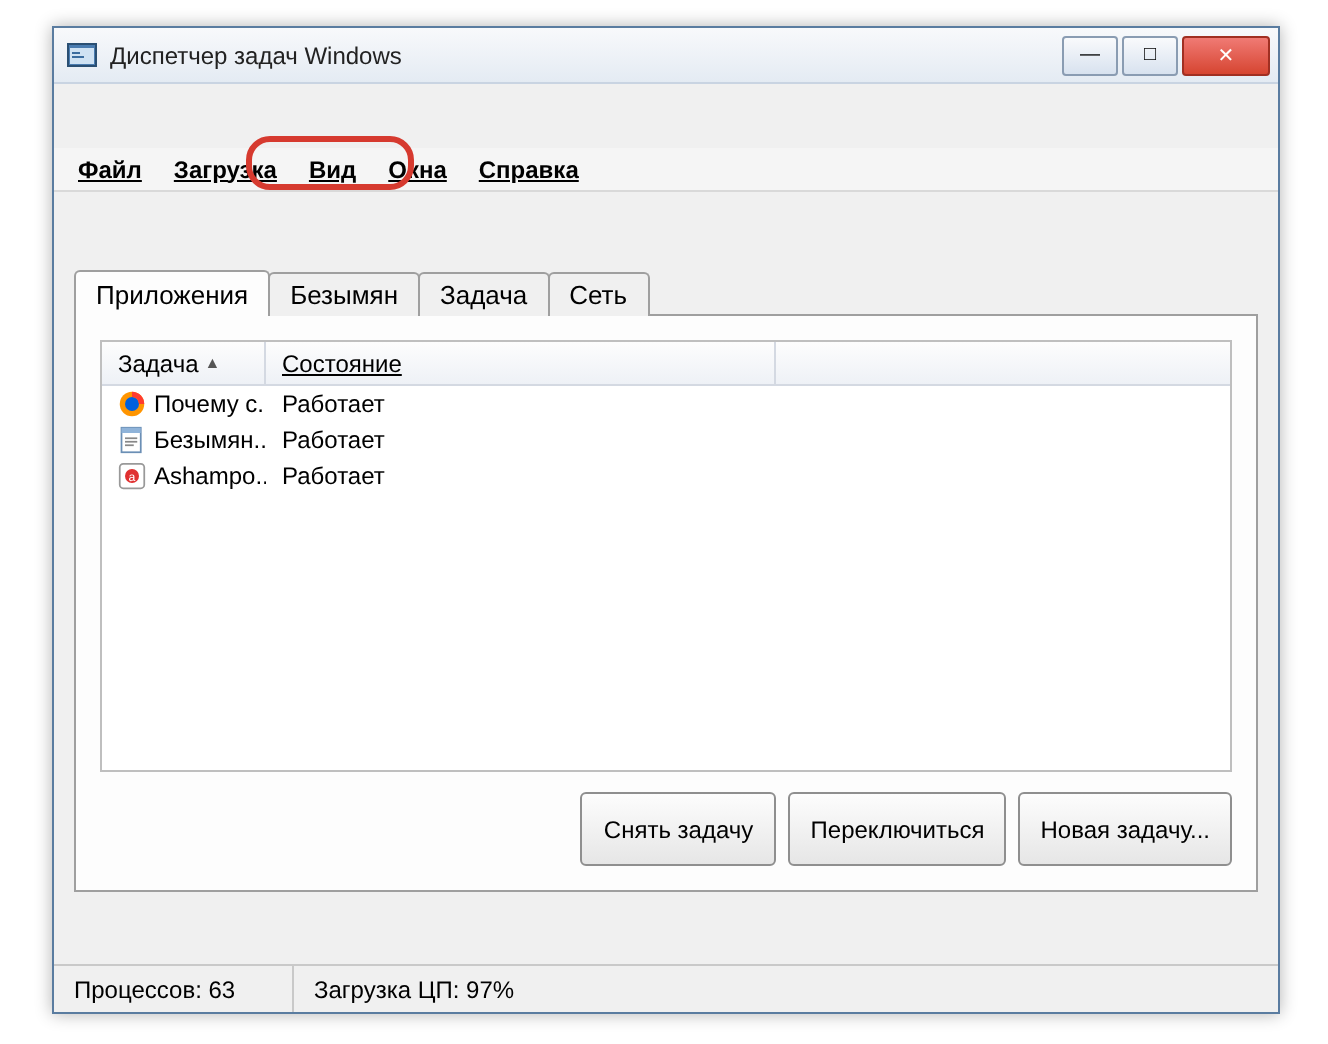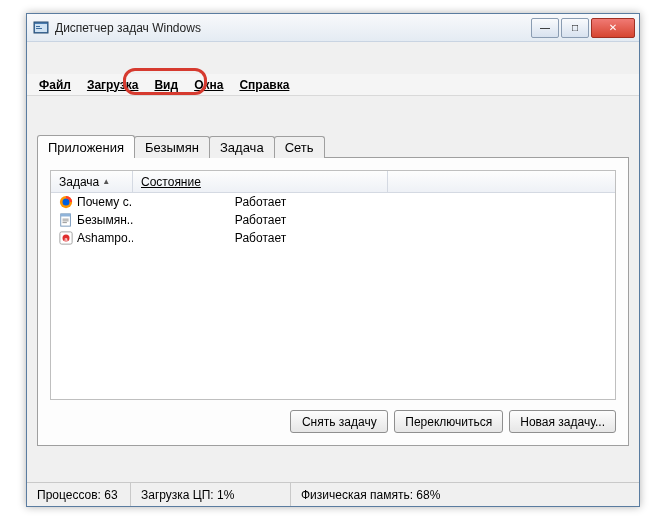--- a/index.html
+++ b/index.html
@@ -138,31 +138,31 @@
 .lv-hcell.blank { flex: 1; border-right: none; }
 .sort-arrow { font-size: 8px; margin-left: 3px; color: #555; }
 .lv-body { flex: 1; overflow: auto; }
 .lv-row {
   display: flex;
   height: 18px;
   align-items: center;
 }
 .lv-cell { padding: 0 8px; font-size: 12px; overflow: hidden; white-space: nowrap; text-overflow: ellipsis; }
 .lv-cell.task { width: 82px; display: flex; align-items: center; gap: 4px; }
-.lv-cell.state { flex: 0 0 255px; text-align: center; }
+.lv-cell.state { flex: 0 0 255px; }
 .row-icon { width: 14px; height: 14px; flex: none; }
 .button-row {
   display: flex;
   justify-content: flex-end;
   gap: 6px;
   padding-top: 10px;
 }
 .btn {
   min-width: 98px;
-  height: 23px;
+  height: 37px;
   border: 1px solid #8f8f8f;
   border-radius: 3px;
   background: linear-gradient(#fdfdfd,#e6e6e6);
   font-size: 12px;
   padding: 0 10px;
   cursor: default;
 }
 .statusbar {
   height: 24px;
   border-top: 1px solid #c9c9c9;
@@ -272,19 +272,18 @@
 
       <div class="button-row">
         <button class="btn">Снять задачу</button>
         <button class="btn">Переключиться</button>
         <button class="btn">Новая задачу...</button>
       </div>
     </div>
   </div>
 
   <div class="statusbar">
-    <div class="status-cell" style="width:104px">Процессов: 63</div>
-    <div class="status-cell" style="width:160px">Загрузка ЦП: 1%</div>
-    <div class="status-cell">Физическая память: 68%</div>
+    <div class="status-cell" style="width:120px">Процессов: 63</div>
+    <div class="status-cell" style="width:160px">Загрузка ЦП: 97%</div>
   </div>
 </div>
 
 <div class="tab-highlight" id="highlight" style="left: 123.219px; top: 68px; width: 84.0156px; height: 27px;"></div>
 
 </body></html>

